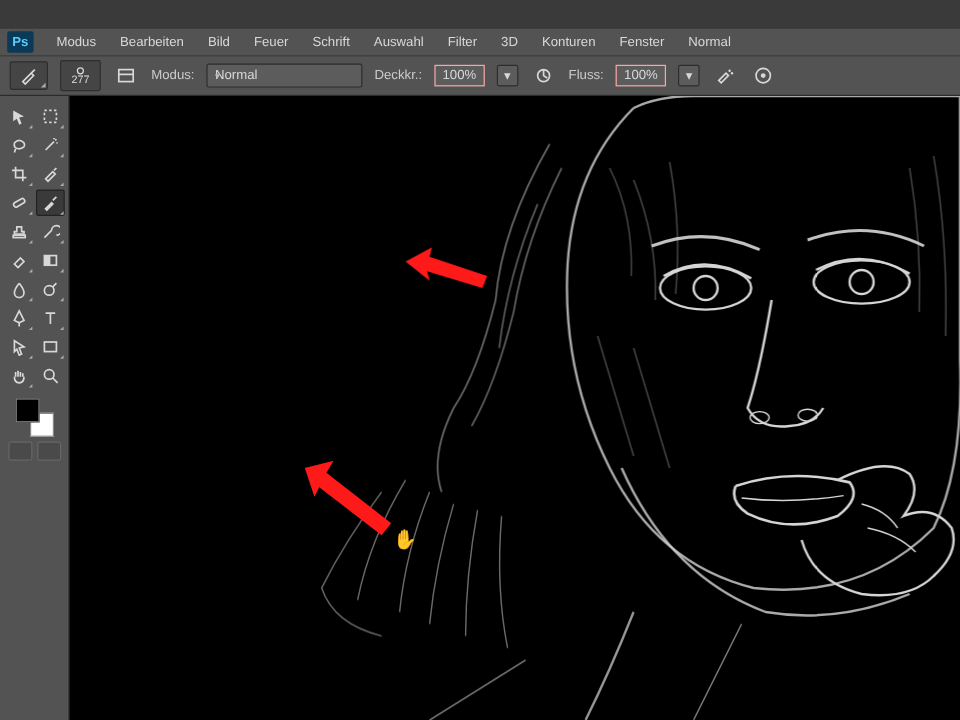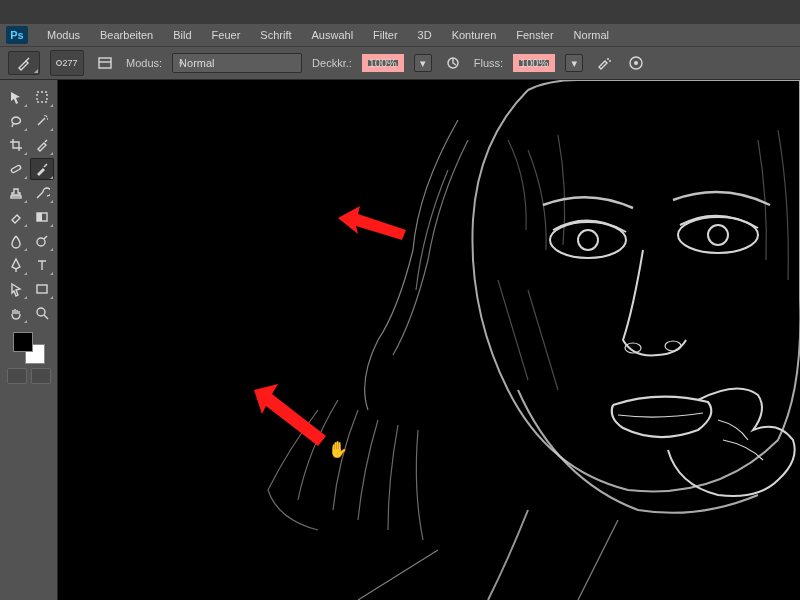--- a/index.html
+++ b/index.html
@@ -6,28 +6,28 @@
   body { background: #3a3a3a; width: 800px; height: 600px; overflow: hidden; color: #d8d8d8; font-size: 11px; }
 
   
   .menubar { height: 22px; background: #535353; display: flex; align-items: center; padding: 0 6px; gap: 2px; margin-top: 24px; }
   .menubar .logo { width: 22px; height: 18px; background:#0a3a57; color:#58cfff; font-weight:bold; font-size:11px; display:flex; align-items:center; justify-content:center; border-radius:2px; margin-right:8px;}
   .menubar .item { padding: 3px 9px; cursor: default; }
 
   
   .optionsbar { height: 34px; background:#535353; border-top:1px solid #3d3d3d; border-bottom:1px solid #2b2b2b; display:flex; align-items:center; padding:0 8px; gap:10px; }
   .tool-chip { width:32px; height:24px; background:#454545; border:1px solid #2e2e2e; border-radius:2px; display:flex; align-items:center; justify-content:center; position:relative;}
-  .brush-size { width:34px; height:26px; background:#454545; border:1px solid #2e2e2e; border-radius:2px; display:flex; flex-direction:row; align-items:center; justify-content:center; line-height:1; }
+  .brush-size { width:34px; height:26px; background:#454545; border:1px solid #2e2e2e; border-radius:2px; display:flex; flex-direction:column; align-items:center; justify-content:center; line-height:1; }
   .brush-size .dot{ width:6px;height:6px;border:1px solid #ddd;border-radius:50%;}
   .brush-size .num{ font-size:9px; color:#ddd;}
   .opt-label { color:#ccc;text-align:right; }
   .dropdown { height:20px; background:#5c5c5c; border:1px solid #2d2d2d; border-radius:2px; display:flex; align-items:center; padding:0 6px; gap:6px; }
   .dropdown.wide{ width:130px; justify-content:space-between;}
   .dropdown .arrow{ font-size:8px; color:#bbb;}
-  .pct-box { width:42px; height:18px; background:#5c5c5c; border:6px solid #fca5a5; display:flex; align-items:center; justify-content:center;}
+  .pct-box { width:42px; height:18px; background:#5c5c5c; border:1px solid #fca5a5; display:flex; align-items:center; justify-content:center;}
   .mini-btn{ width:18px;height:18px;background:#5c5c5c;border:1px solid #2d2d2d;border-radius:2px;display:flex;align-items:center;justify-content:center;}
   .icon-btn{ width:22px;height:22px;display:flex;align-items:center;justify-content:center;border-radius:2px;}
   .corner-tri{position:absolute;right:1px;bottom:1px;width:0;height:0;border-left:4px solid transparent;border-bottom:4px solid #aaa;}
 
   
   .tabrow { height:24px; background:#3e3e3e; display:flex; align-items:flex-end; padding-left:8px; border-bottom:1px solid #222;}
   .tabrow .chev{ width:14px;height:14px;margin-right:12px; margin-bottom:5px; display:flex;align-items:center;justify-content:center;font-size:9px;color:#ccc;}
   .doc-tab{ height:22px; background:#535353; border:1px solid #222; border-bottom:none; border-radius:3px 3px 0 0; display:flex; align-items:center; padding:0 10px; gap:10px; font-size:11px; color:#eee;}
   .doc-tab .close{ font-size:12px; color:#ccc; cursor:pointer;}
 

